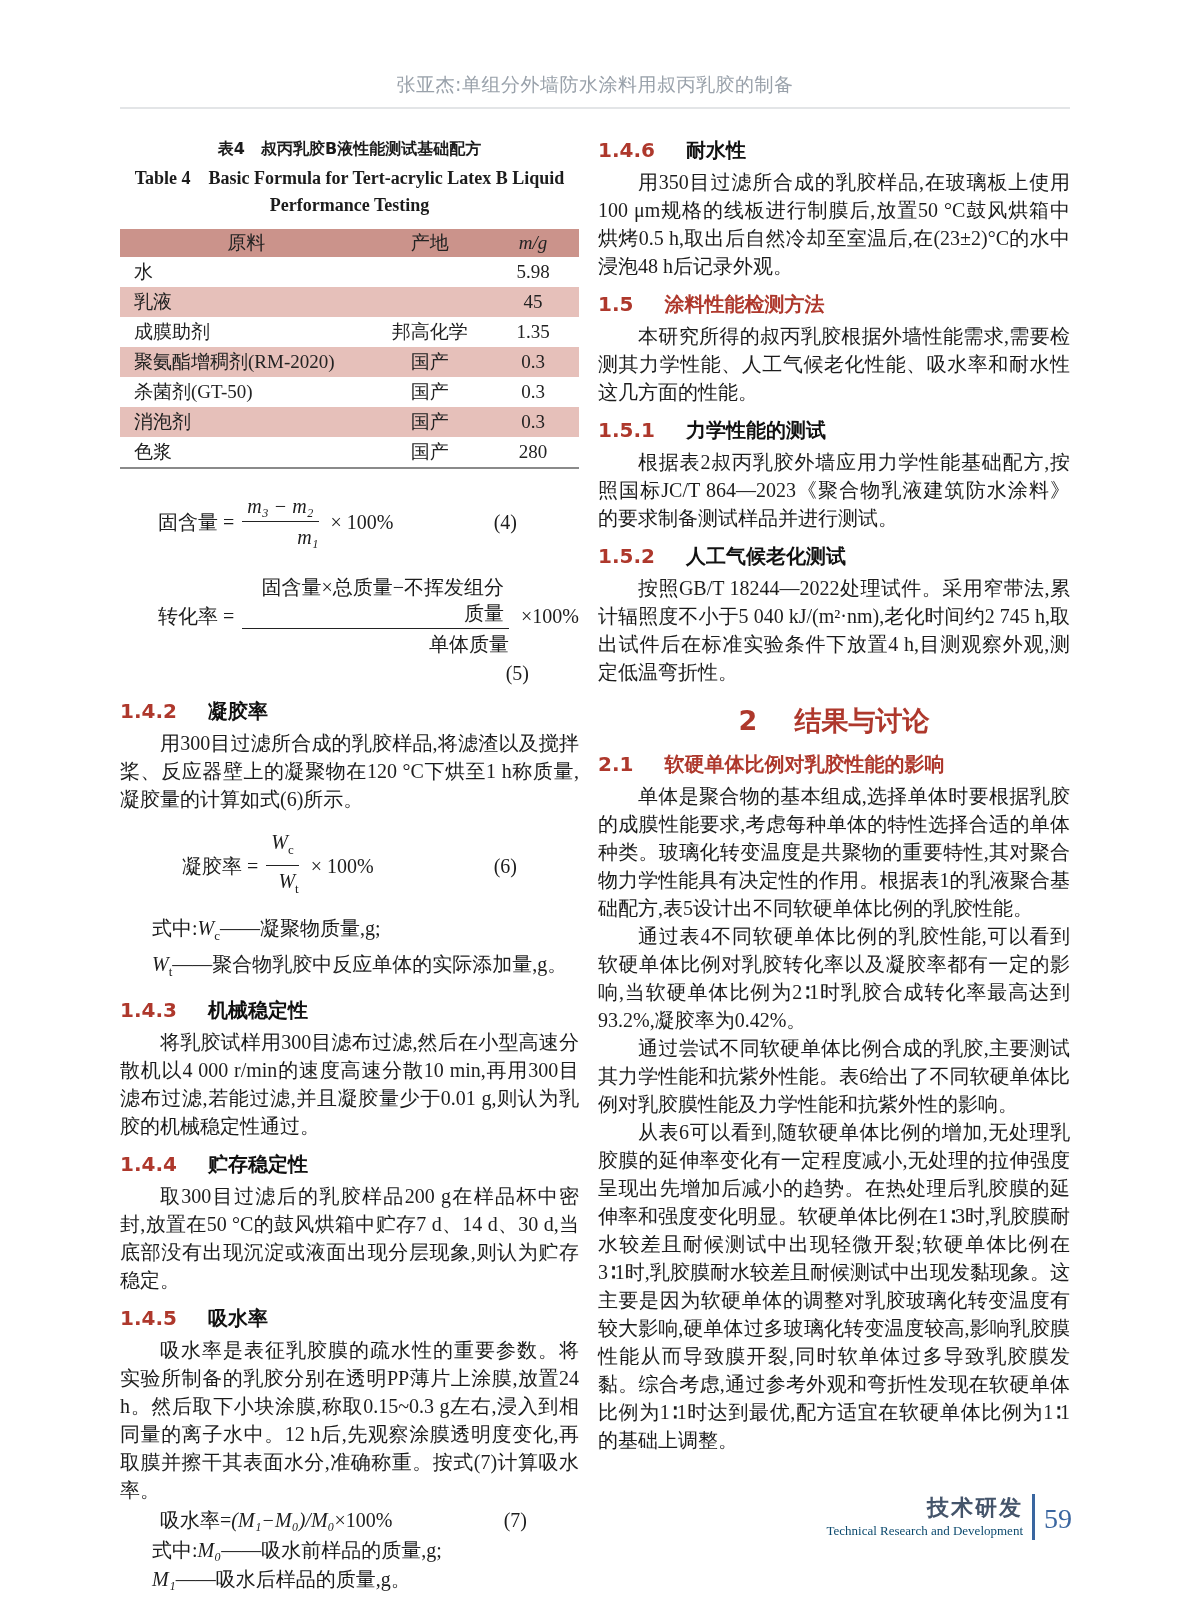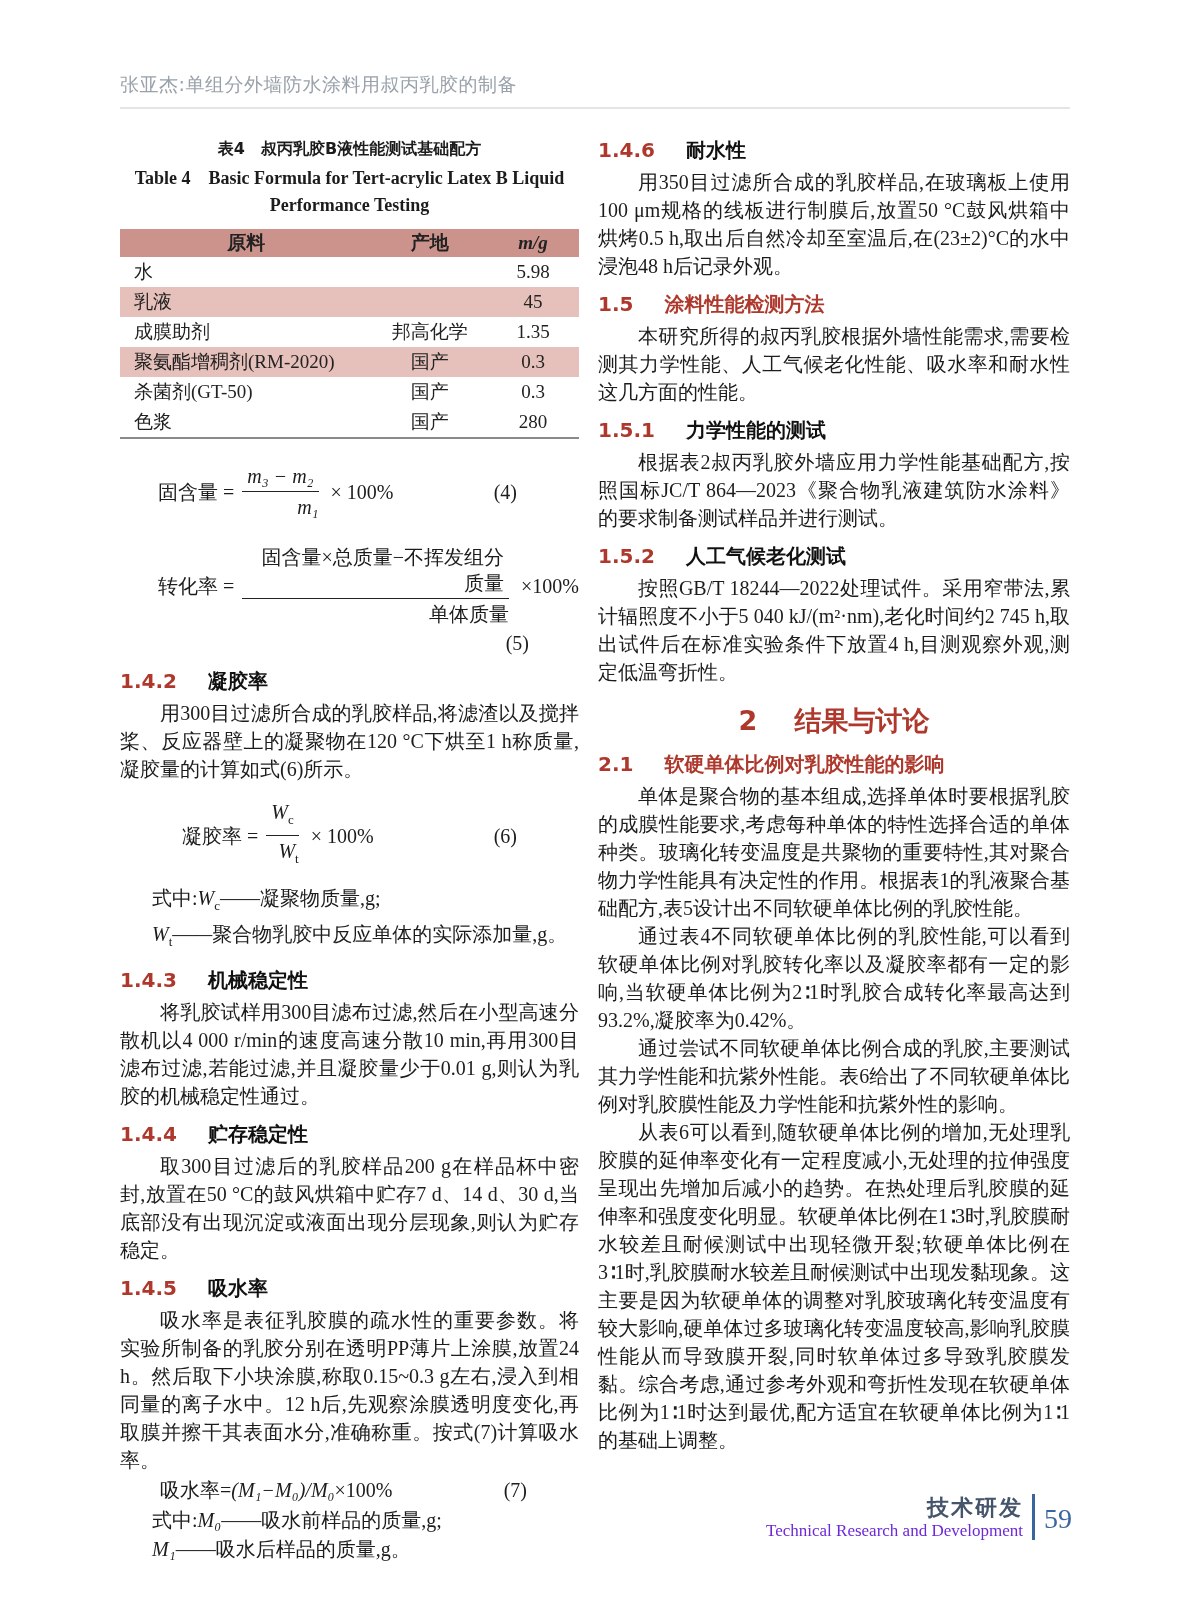--- a/index.html
+++ b/index.html
@@ -15,21 +15,21 @@
     position:relative;
     width:1187px;height:1600px;
     background:#ffffff;
     overflow:hidden;
     color:var(--ink);
     font-family:"Liberation Serif","DejaVu Serif",serif;
   }
   
   .page-header{padding:72px 117px 0 120px;}
   .running-head{
-    text-align:left;
+    text-align:center;
     font-family:"DejaVu Sans","Liberation Sans",sans-serif;
     font-size:19px;color:#99a1aa;letter-spacing:.5px;
   }
   .head-rule{margin-top:9px;border-bottom:2px solid #e3e5e7;}
   
   .columns{display:flex;gap:19px;padding:26px 117px 0 120px;align-items:flex-start;}
   .col{font-size:20px;line-height:28px;text-align:justify;}
   .col-left{width:459px;flex:none;}
   .col-right{flex:1;min-width:0;}
   
@@ -39,21 +39,21 @@
   }
   .tbl-caption-en{
     text-align:center;font-family:"Liberation Serif","DejaVu Serif",serif;
     font-weight:700;font-size:18px;line-height:27px;margin-top:2px;
     padding:0 14px;
   }
   
   table.t4{width:100%;border-collapse:collapse;margin-top:10px;font-size:19px;border-bottom:2px solid #8a8a8a;}
   table.t4 th{
     background:var(--table-header-bg);
-    font-weight:700;height:27px;text-align:center;color:#222;
+    font-weight:400;height:27px;text-align:center;color:#222;
   }
   table.t4 td{height:28px;padding:1px 0;text-align:center;color:#222;}
   table.t4 td:first-child{text-align:left;padding-left:14px;}
   table.t4 th:first-child{width:55%;}
   table.t4 th:nth-child(2){width:25%;}
   table.t4 th:nth-child(3){width:20%;}
   table.t4 tr.striped{background:var(--table-stripe-bg);padding-left:8px;}
   .unit-mg{font-style:italic;}
   
   .equation{display:flex;align-items:center;margin:24px 0 8px;padding-left:38px;}
@@ -89,21 +89,21 @@
   .col-right > .h-sub:first-child{margin-top:0;}
   
   .body-p{text-indent:2em;}
   
   .page-footer{position:absolute;top:1494px;right:115px;display:flex;align-items:center;}
   .footer-labels{text-align:right;margin-right:9px;}
   .footer-zh{
     font-family:"DejaVu Sans","Liberation Sans",sans-serif;
     font-size:22px;font-weight:700;color:#44546a;letter-spacing:2px;line-height:26px;
   }
-  .footer-en{font-size:17px;color:#6d28d9;line-height:16px;margin-top:2px;}
+  .footer-en{font-size:13px;color:#0c4a6e;line-height:16px;margin-top:2px;}
   .footer-bar{width:3px;height:46px;background:var(--footer-blue);margin-right:9px;}
   .footer-page{font-size:28px;color:var(--footer-blue);padding-top:4px;}
 </style>
 </head>
 <body>
 
 <div class="page">
 
   <header class="page-header">
     <div class="running-head">张亚杰:单组分外墙防水涂料用叔丙乳胶的制备</div>
@@ -141,20 +141,25 @@
             <td>邦高化学</td>
             <td>1.35</td>
           </tr>
           <tr class="striped">
             <td>聚氨酯增稠剂(RM-2020)</td>
             <td>国产</td>
             <td>0.3</td>
           </tr>
           <tr>
             <td>杀菌剂(GT-50)</td>
+            <td>国产</td>
+            <td>0.3</td>
+          </tr>
+          <tr class="striped">
+            <td>消泡剂</td>
             <td>国产</td>
             <td>0.3</td>
           </tr>
           <tr>
             <td>色浆</td>
             <td>国产</td>
             <td>280</td>
           </tr>
         </tbody>
       </table>

